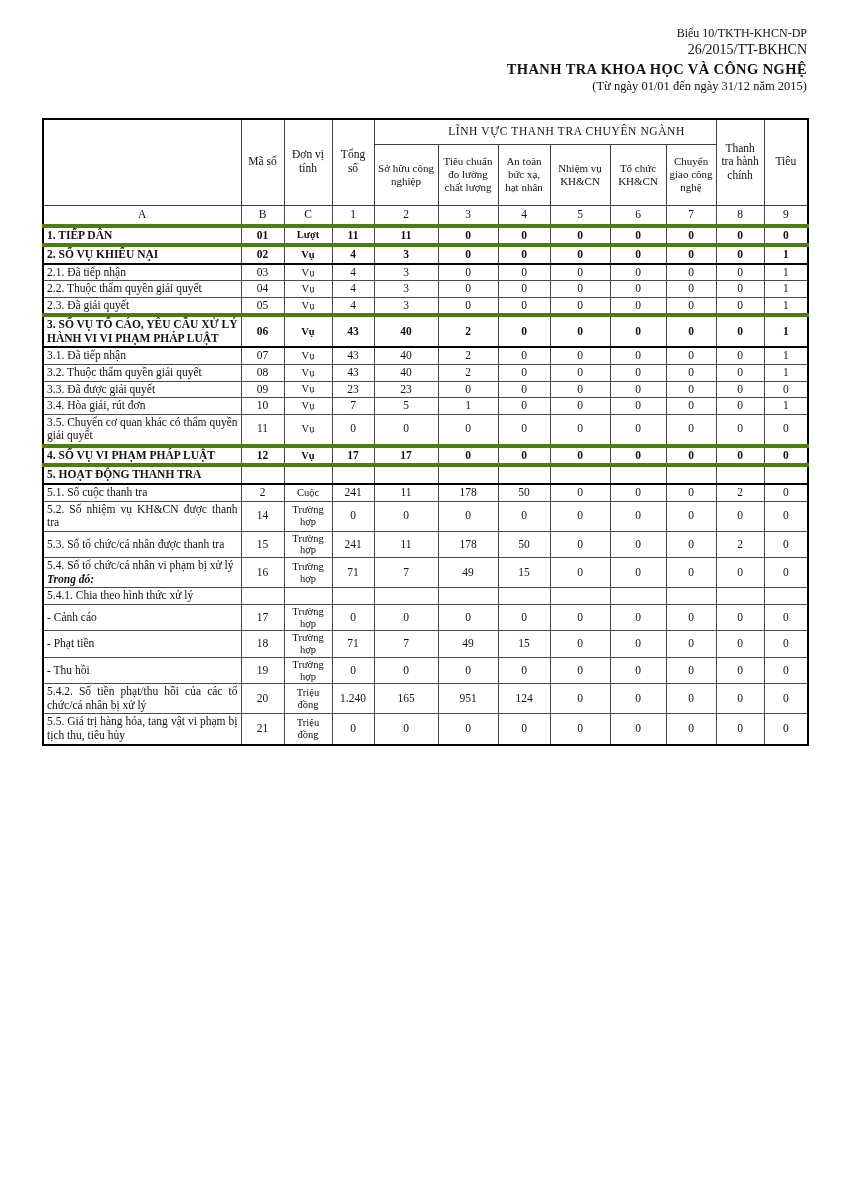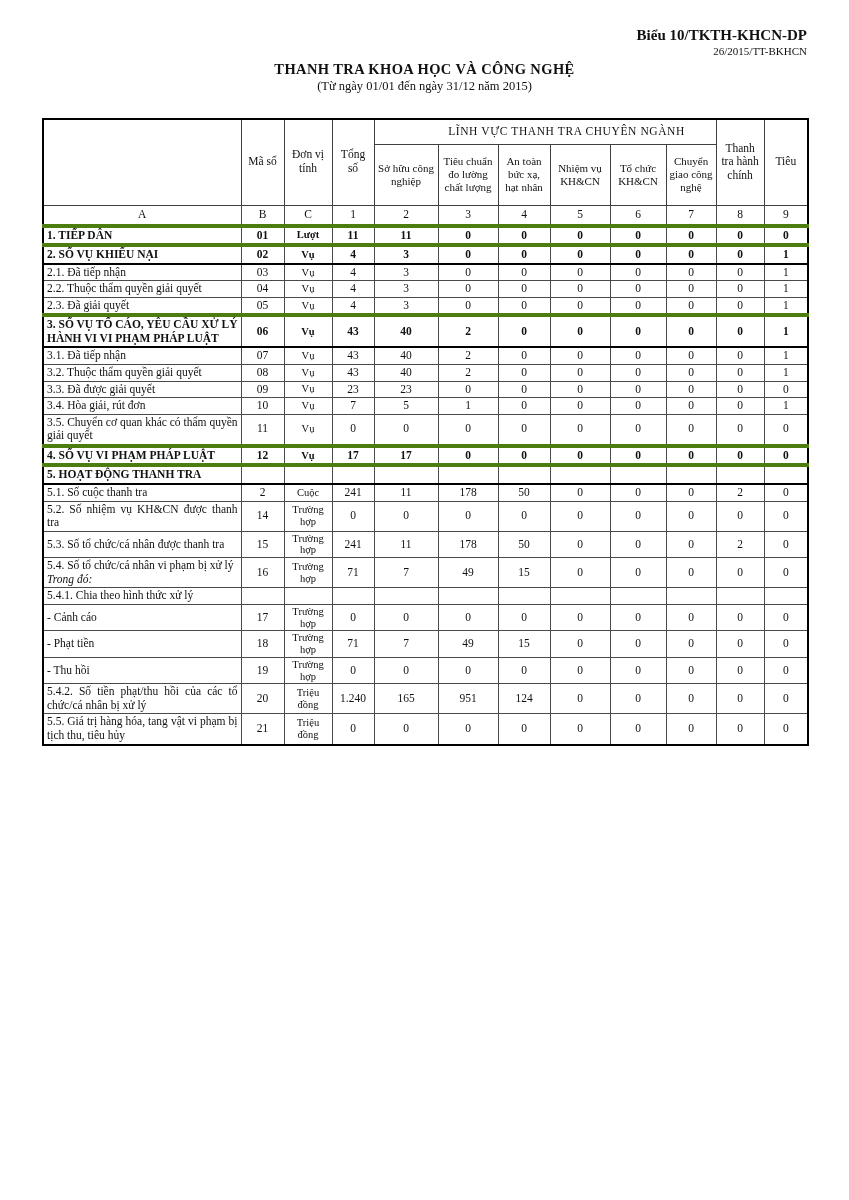--- a/index.html
+++ b/index.html
@@ -3,23 +3,23 @@
 <meta charset="utf-8">
 <style>
   html,body{margin:0;padding:0;}
   body{
     width:849px;height:1200px;background:#ffffff;
     font-family:"Liberation Serif","DejaVu Serif",serif;
     color:#111;position:relative;overflow:hidden;
   }
   .page{padding:26px 42px 0 42px;}
   .doc-ref{text-align:right;line-height:1.25;}
-  .doc-ref .form-code{font-weight:bold;font-size:15px;}
-  .doc-ref .circular{font-size:11px;}
-  .title-block{text-align:center;margin-top:2px;}
+  .doc-ref .form-code{font-weight:normal;font-size:12px;}
+  .doc-ref .circular{font-size:14px;}
+  .title-block{text-align:right;margin-top:2px;}
   .doc-title{font-weight:bold;font-size:14.5px;letter-spacing:.4px;}
   .doc-subtitle{font-size:12.5px;margin-top:1px;}
   table{
     border-collapse:collapse;table-layout:fixed;
     width:765px;margin-top:24px;
     border:2px solid #000;
   }
   th,td{
     border:1px solid #4a4a4a;
     padding:1px 3px;
@@ -31,21 +31,21 @@
   tr.h1 th{height:22px;}
   tr.h2 th{height:58px;font-size:11px;}
   th.group-hdr{letter-spacing:.6px;padding-left:46px;}
   tr.idx td{text-align:center;height:16px;border-bottom:2px solid #000;}
   thead tr.h1 th, thead tr.h2 th{border-color:#3f3f3f;}
   td.lbl{text-align:justify;text-align-last:auto;}
   td.c{text-align:center;}
   td.unit{font-size:10.5px;line-height:1.12;}
   tr.bold td{font-weight:bold;}
   tr.section td{border-top:4px solid #4d7c0f;border-bottom:2px solid #000;}
-  .sublabel{display:block;font-style:italic;font-weight:normal;}
+  .sublabel{display:block;font-style:italic;font-weight:bold;}
   .sublabel:empty{display:none;}
   td,th{word-wrap:break-word;}
 </style>
 </head>
 <body>
 
 <div class="page">
 
   <div class="doc-ref">
     <div class="form-code">Biểu 10/TKTH-KHCN-DP</div>

